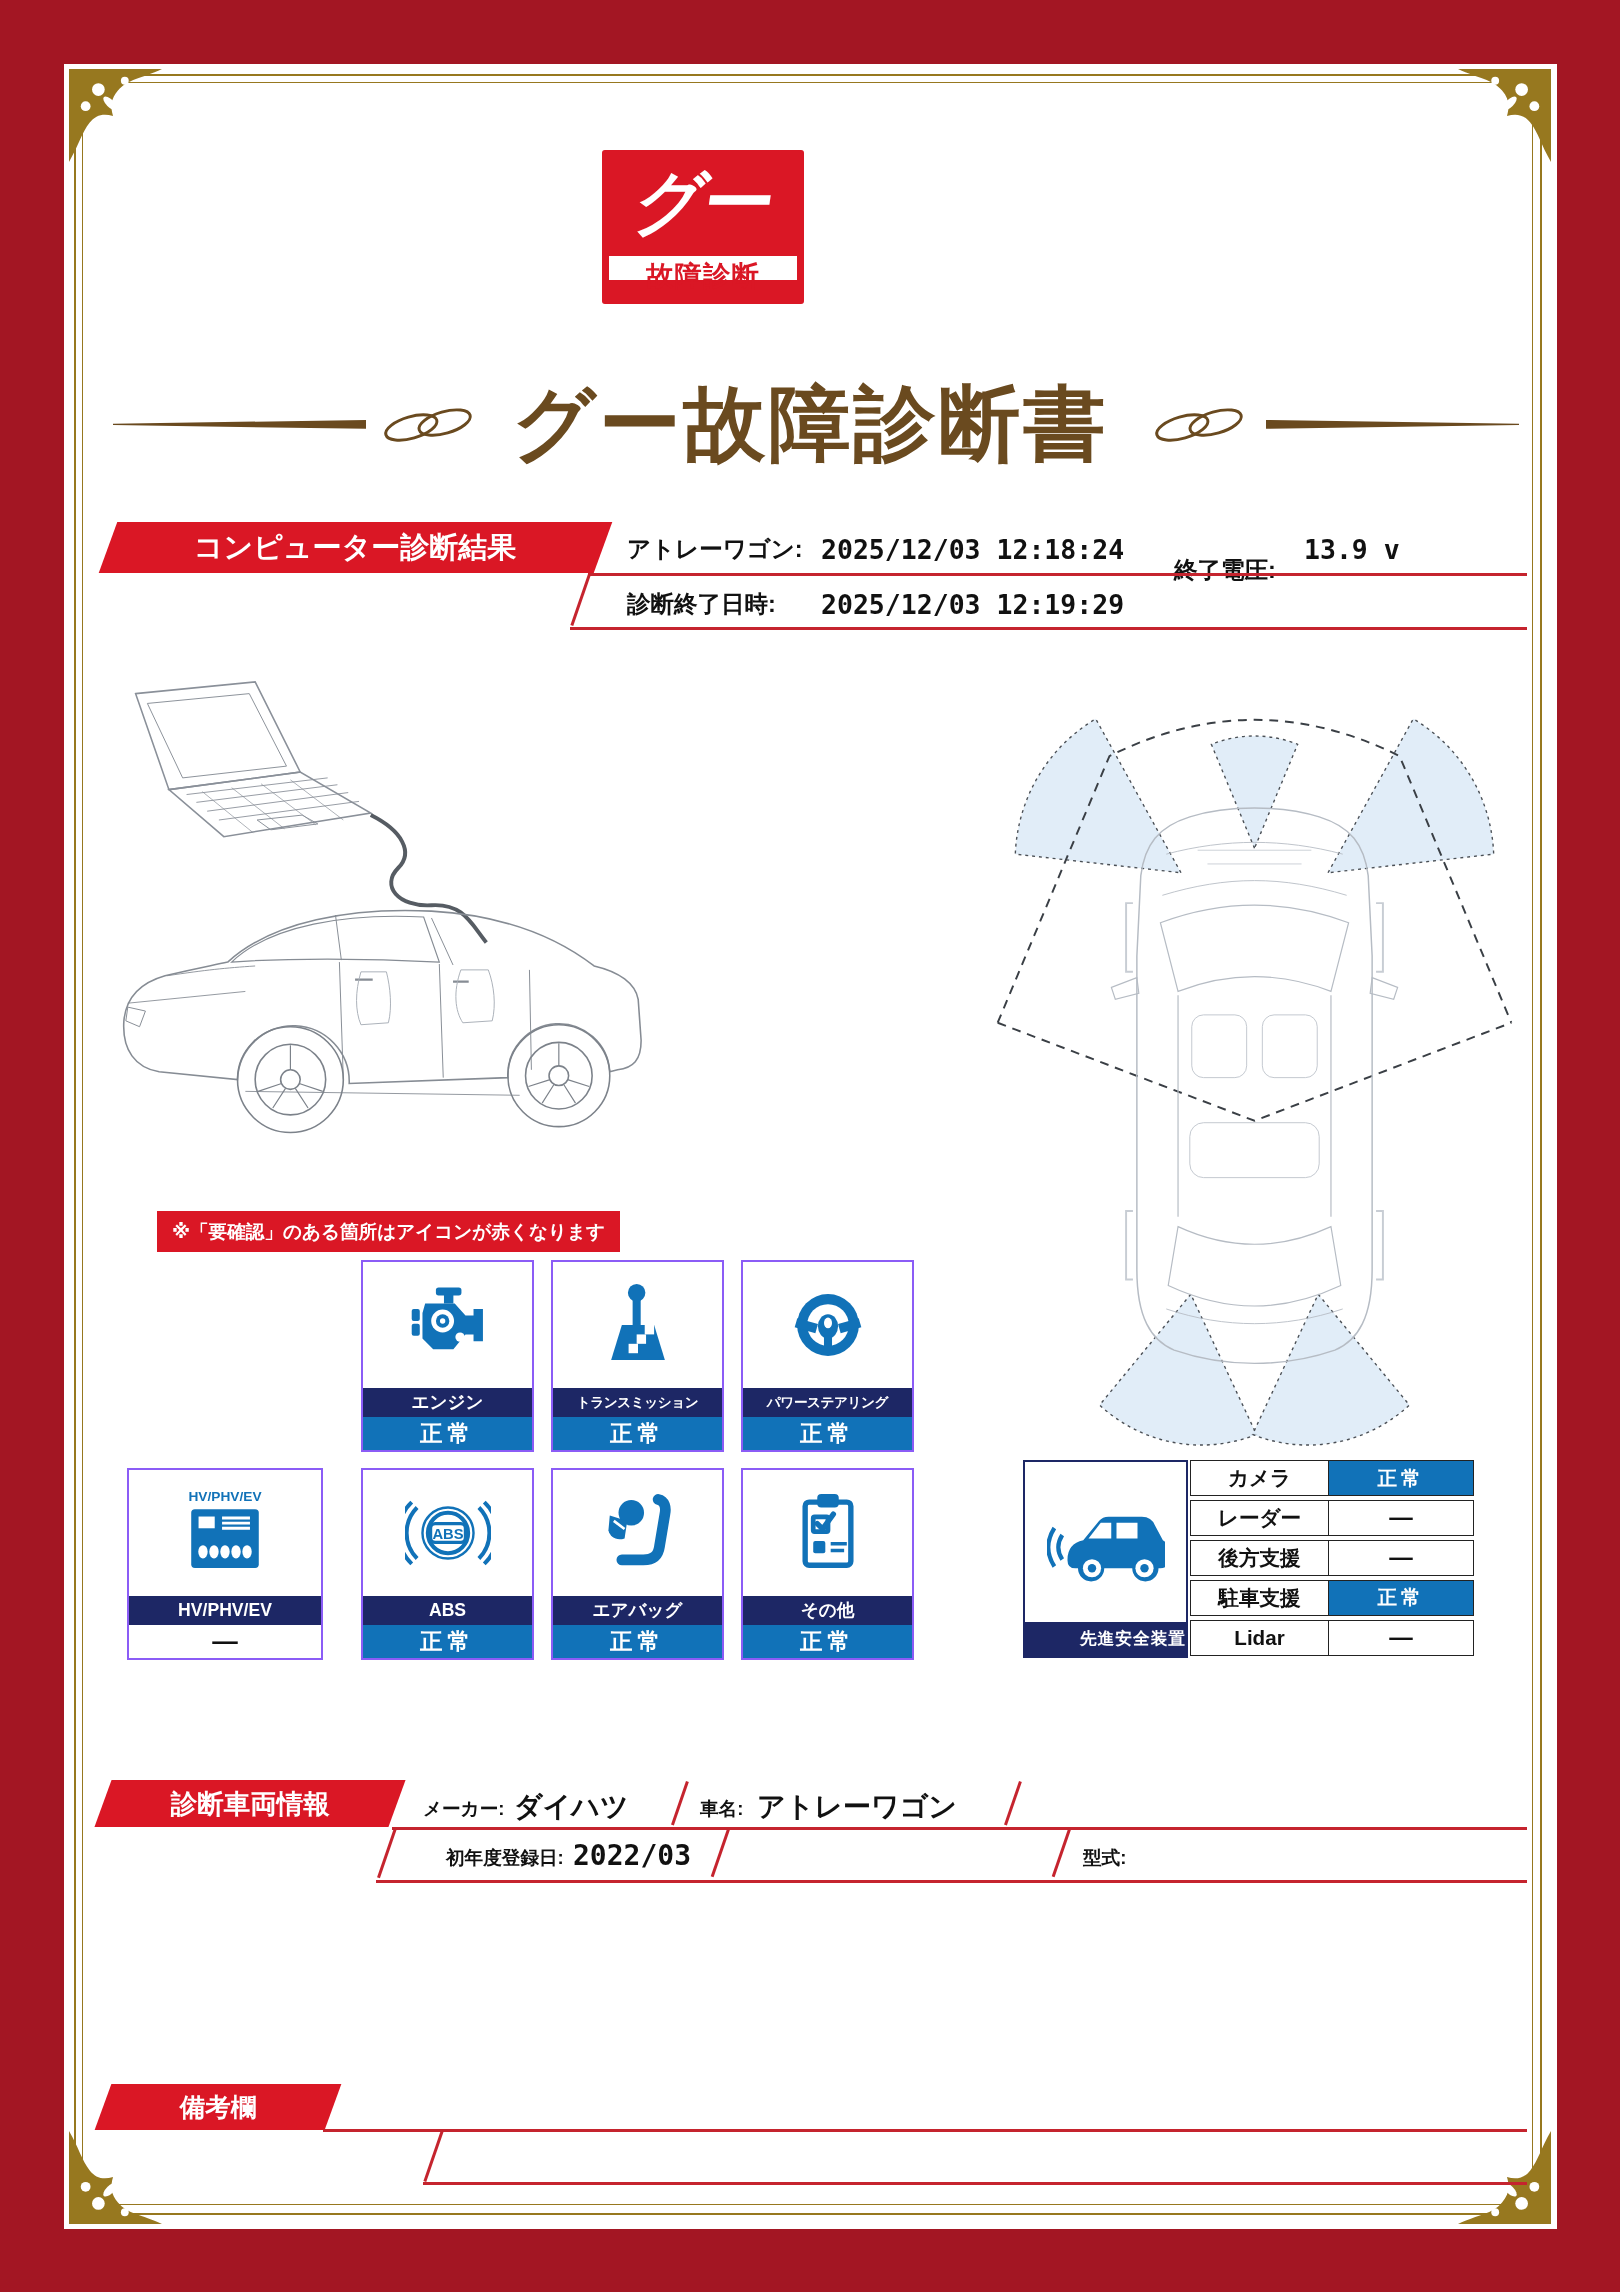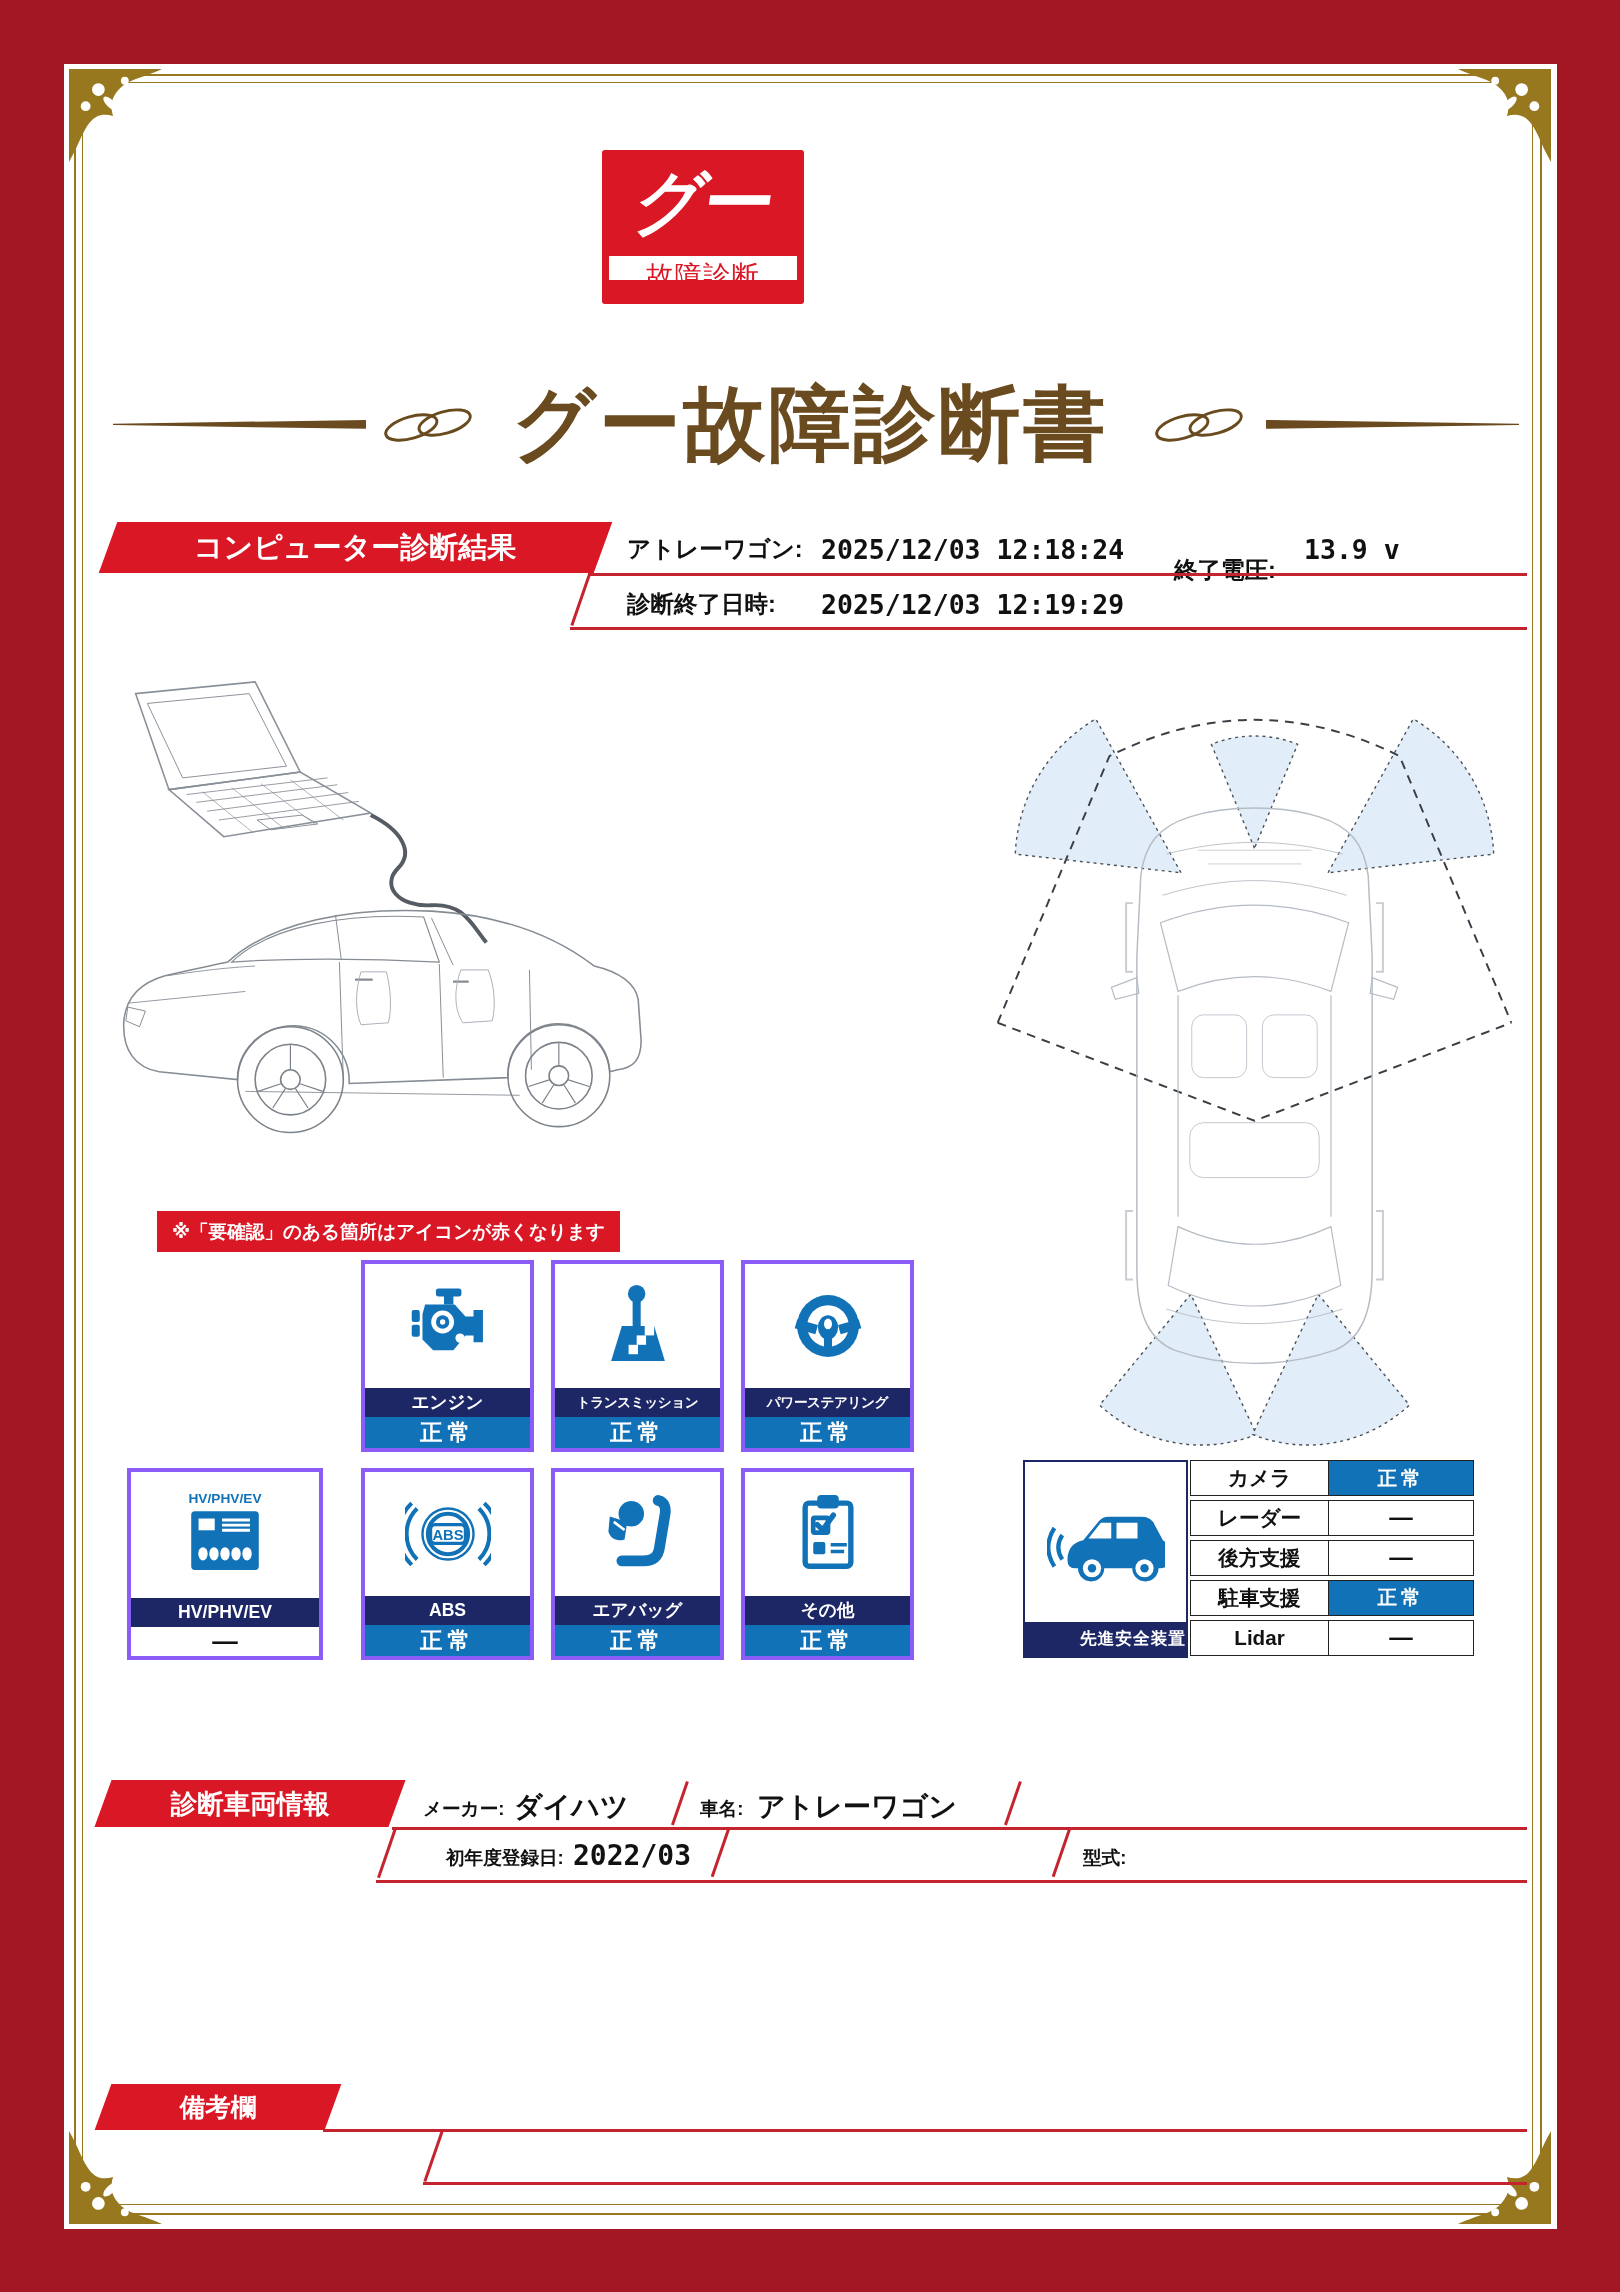--- a/index.html
+++ b/index.html
@@ -9,21 +9,21 @@
   #page{left:64px;top:64px;width:1493px;height:2165px;background:#ffffff;}
   .gold-outer{left:74px;top:74px;width:1468px;height:2141px;border:2.9px solid #97781f;box-sizing:border-box;}
   .gold-inner{left:82px;top:82px;width:1451px;height:2123px;border:1.5px solid #97781f;box-sizing:border-box;}
   .corner{width:93px;height:93px;}
   
   .logo{left:602px;top:150px;width:202px;height:154px;background:#da1725;border-radius:2.9px;}
   .logo-main{position:absolute;left:0;top:2px;width:100%;height:102px;color:#fff;
              font-weight:900;font-size:71px;text-align:center;line-height:102px;
              transform:skewX(-8deg);letter-spacing:-3.9px;}
   .logo-sub{position:absolute;left:6.9px;right:6.9px;top:106px;height:24px;background:#fff;
-            color:#da1725;font-weight:400;font-size:27.4px;text-align:center;line-height:40px;letter-spacing:1px;}
+            color:#da1725;font-weight:700;font-size:27.4px;text-align:center;line-height:40px;letter-spacing:1px;}
   
   .page-title{left:0;top:378px;width:1620px;text-align:center;color:#6a4a1f;
               font-family:"Liberation Serif","DejaVu Serif",serif;
               font-weight:900;font-size:82px;letter-spacing:2.9px;line-height:93px;}
   .title-line{top:420px;height:8.8px;background:#6a4a1f;}
   .title-line.l{left:113px;width:253px;clip-path:polygon(0 42%,100% 0,100% 100%,0 58%);}
   .title-line.r{left:1266px;width:253px;clip-path:polygon(0 0,100% 42%,100% 58%,0 100%);}
   .swirl{top:400px;width:108px;height:51px;}
   
   .banner{background:#da1725;transform:skewX(-20deg);display:flex;align-items:center;justify-content:center;}
@@ -31,21 +31,21 @@
   .redline{height:2.9px;background:#c5242e;}
   .redslash{width:2.5px;background:#c5242e;transform-origin:top left;transform:rotate(19deg);}
   .lab{color:#111;font-weight:800;font-size:23.5px;white-space:nowrap;}
   .val{color:#111;font-weight:700;font-size:26.5px;font-family:"DejaVu Sans Mono","Liberation Mono",monospace;white-space:nowrap;}
   .lab.sm{font-size:18.6px;font-weight:700;}
   .val.big{font-size:28px;}
   
   .caution{left:157px;top:1211px;width:463px;height:41px;background:#da1725;color:#fff;
            font-size:18.6px;font-weight:700;text-align:center;line-height:41px;}
   
-  .cell{width:173px;height:192px;border:4px solid #8b5cf6;box-sizing:border-box;background:#fff;
+  .cell{width:173px;height:192px;border:2px solid #8b5cf6;box-sizing:border-box;background:#fff;
         display:flex;flex-direction:column;}
   .cell .icon-area{height:126px;display:flex;flex-direction:column;align-items:center;justify-content:center;background:#fff;}
   .cell .cell-label{height:29px;background:#1d2765;color:#fff;text-align:center;line-height:29px;
                     font-size:17.6px;font-weight:700;}
   .cell .cell-label.small{font-size:13.7px;letter-spacing:-0.5px;}
   .cell .cell-status{flex:1;background:#1172b8;color:#fff;text-align:center;font-size:22.5px;
                      font-weight:800;letter-spacing:4.9px;display:flex;align-items:center;justify-content:center;}
   .cell .cell-status.dash{background:#fff;color:#111;letter-spacing:0;font-size:25.5px;}
   .headcell{left:127px;top:1260px;width:204px;height:192px;
             background:linear-gradient(128deg,#262b63 0%,#1f2457 48%,#3d4382 48.5%,#2c3270 100%);

